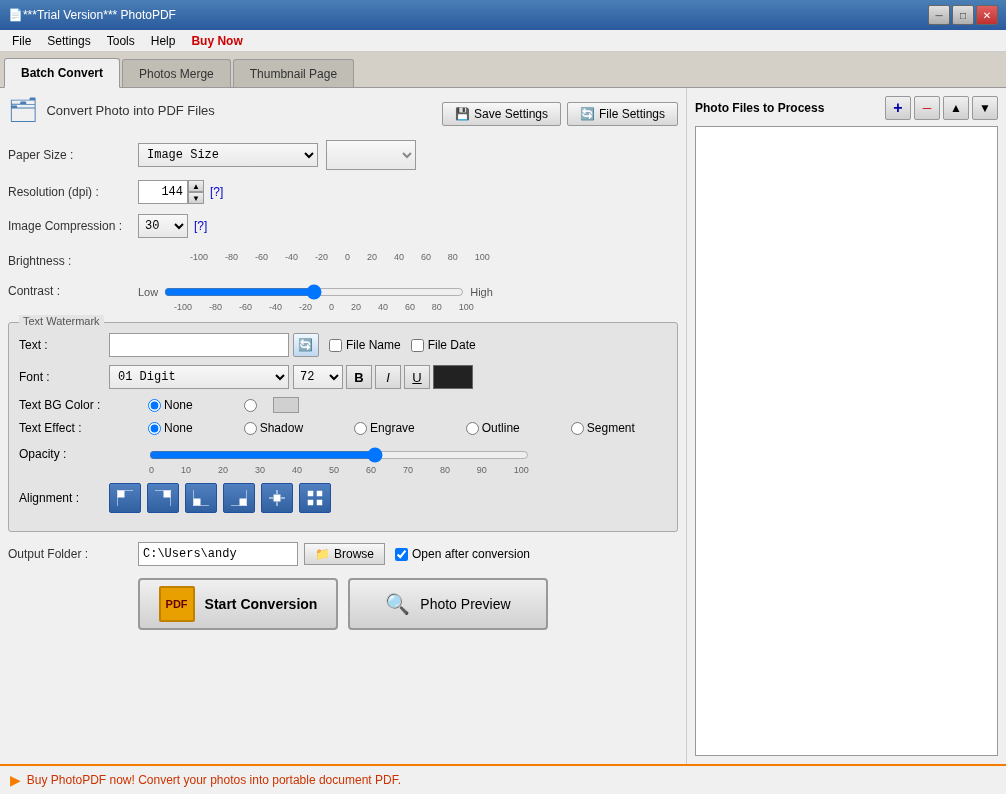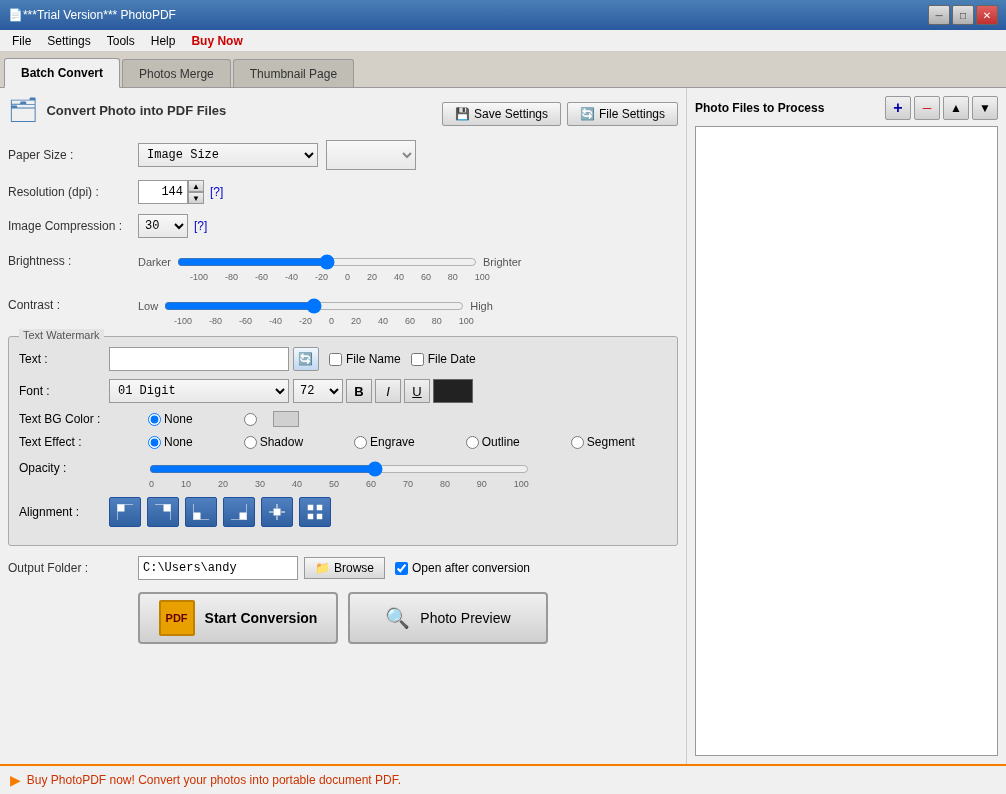--- a/index.html
+++ b/index.html
@@ -119,21 +119,21 @@
       border: 1px solid #999;
       overflow-y: auto;
     }
 
     .section-header {
       display: flex;
       align-items: center;
       margin-bottom: 8px;
     }
     .section-icon { font-size: 24px; margin-right: 8px; color: #4a7fb5; }
-    .section-title { font-size: 13px; font-weight: bold; color: #333; }
+    .section-title { font-size: 13px; font-weight: normal; color: #333; }
 
     .settings-row {
       display: flex;
       align-items: center;
       margin-bottom: 10px;
     }
     .settings-label { width: 130px; font-size: 12px; color: #333; }
 
     .toolbar-row {
       display: flex;
@@ -462,25 +462,20 @@
           <option>10</option><option>20</option><option selected="">30</option><option>40</option><option>50</option>
           <option>60</option><option>70</option><option>80</option><option>90</option><option>100</option>
         </select>
         <span class="help-link">[?]</span>
       </div>
     </div>
 
     <div class="settings-row" style="align-items:flex-start; padding-top:4px;">
       <div class="settings-label" style="padding-top:2px;">Brightness :</div>
       <div class="slider-container">
-        <div class="slider-row">
-          <span class="slider-label-left">Darker</span>
-          <input type="range" min="-100" max="100" value="0" style="width: 300px;">
-          <span class="slider-label-right">Brighter</span>
-        </div>
         <div class="tick-labels" style="margin-left:52px; width:300px;">
           <span>-100</span>
             <span>-80</span>
             <span>-60</span>
           <span>-40</span>
             <span>-20</span>
             <span>0</span>
           <span>20</span>
             <span>40</span>
             <span>60</span>

